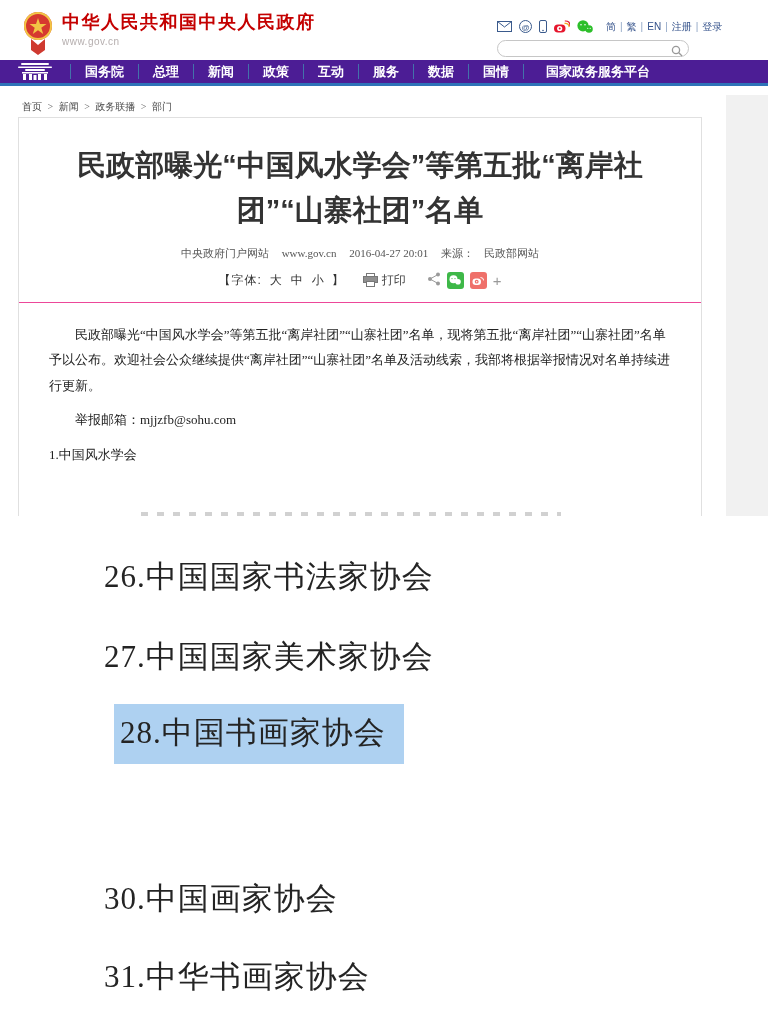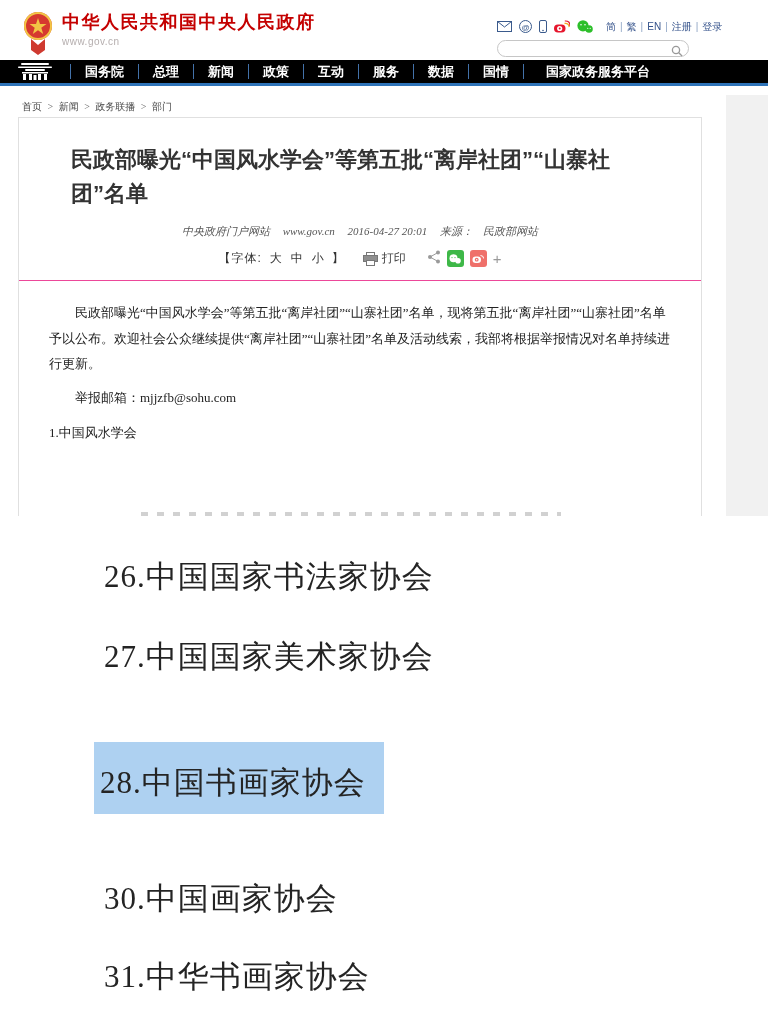--- a/index.html
+++ b/index.html
@@ -23,42 +23,42 @@
   .lang-links { display:flex; align-items:center; gap:4px; margin-left:6px;
                 font-size:10px; color:#33518a; white-space:nowrap; }
   .lang-links .lg { cursor:pointer; }
   .lang-links .sep { color:#8ea4c4; }
   .search-box { margin-top:6px; width:192px; height:17px; border:1px solid #c6c6c6;
                 border-radius:9px; position:relative; background:#fff; }
   .search-box input { position:absolute; left:8px; top:1px; width:160px; height:13px;
                       border:none; outline:none; font-size:10px; background:transparent; }
   .search-btn { position:absolute; right:5px; top:2px; width:12px; height:12px; cursor:pointer; }
 
-  .nav { position:absolute; top:60px; left:0; width:768px; height:26px; background:#000000;
+  .nav { position:absolute; top:60px; left:0; width:768px; height:26px; background:#4c1d95;
          border-bottom:3px solid #2e73b8; display:flex; align-items:center; }
   .nav-home { width:70px; display:flex; justify-content:center; align-items:center; cursor:pointer; }
   .nav-sep { width:1px; height:15px; background:#46730; background:#4372aa; }
   .nav-item { color:#fff; font-size:13px; font-weight:bold; text-align:center;
               padding:0 14px; line-height:26px; white-space:nowrap; cursor:pointer; }
   .nav-item.wide { padding:0 22px; }
 
   .breadcrumb { position:absolute; left:22px; top:100px; font-size:10px; color:#4a4a4a;
                 font-family:"Liberation Serif","DejaVu Serif",serif; }
   .breadcrumb .bc { cursor:pointer; }
   .breadcrumb .bsep { margin:0 3px; color:#666; }
 
   .gray-strip { position:absolute; left:726px; top:95px; width:42px; height:421px; background:#f1f1f1; }
 
   .article-box { position:absolute; left:18px; top:117px; width:684px; height:399px;
                  background:#fff; border:1px solid #e0e0e0; border-bottom:none; overflow:hidden; }
-  .article-title { margin-top:25px; padding:0 52px; text-align:left; font-size:22px;
+  .article-title { margin-top:25px; padding:0 52px; text-align:center; font-size:29px;
                    font-weight:bold; color:#333; line-height:1.55; }
   .article-meta { margin-top:13px; text-align:center; font-size:11px; color:#555;
                   font-family:"Liberation Serif","DejaVu Serif",serif; }
-  .article-meta span { margin:0 5px;font-style:italic; }
+  .article-meta span { margin:0 5px; }
   .article-toolbar { margin-top:11px; display:flex; justify-content:center; align-items:center;
                      gap:7px; font-size:12px; color:#333; }
   .tb-font { letter-spacing:1px; }
   .tb-size { cursor:pointer; margin:0 1px; }
   .tb-print { display:flex; align-items:center; gap:4px; margin-left:12px; cursor:pointer; color:#444; }
   .tb-share { display:flex; align-items:center; gap:6px; margin-left:14px; }
   .sq { width:17px; height:17px; border-radius:3px; display:flex; justify-content:center;
         align-items:center; cursor:pointer; }
   .sq-wechat { background:#3eb848; }
   .sq-weibo { background:#ef706a; }
@@ -72,21 +72,21 @@
   .article-body p.mail { text-indent:2em; margin-bottom:17px; }
   .list-heading { text-align:center; font-weight:bold; margin-bottom:21px; }
   .list-item { margin-bottom:17px; }
   .cut-row { position:absolute; left:122px; top:394px; width:420px; height:4px; opacity:.45;
              background:repeating-linear-gradient(90deg,#999 0 7px,transparent 7px 16px); }
 
   
   .zoom-shot { position:absolute; top:516px; left:0; width:768px; height:508px; background:#fff; }
   .zoom-item { position:absolute; left:104px; font-family:"Liberation Serif","DejaVu Serif",serif;
                font-size:31px; color:#242424; letter-spacing:1px; white-space:nowrap; }
-  .zoom-item.hl { left:94px; background:#aed1f1; padding:20px 18px 10px 6px;margin-top:38px; }
+  .zoom-item.hl { left:114px; background:#aed1f1; padding:8px 18px 10px 6px; }
 </style>
 </head>
 <body>
 
 <div class="stage">
 
   <div class="top-shot">
 
     <div class="site-header">
       <div class="logo-wrap">

